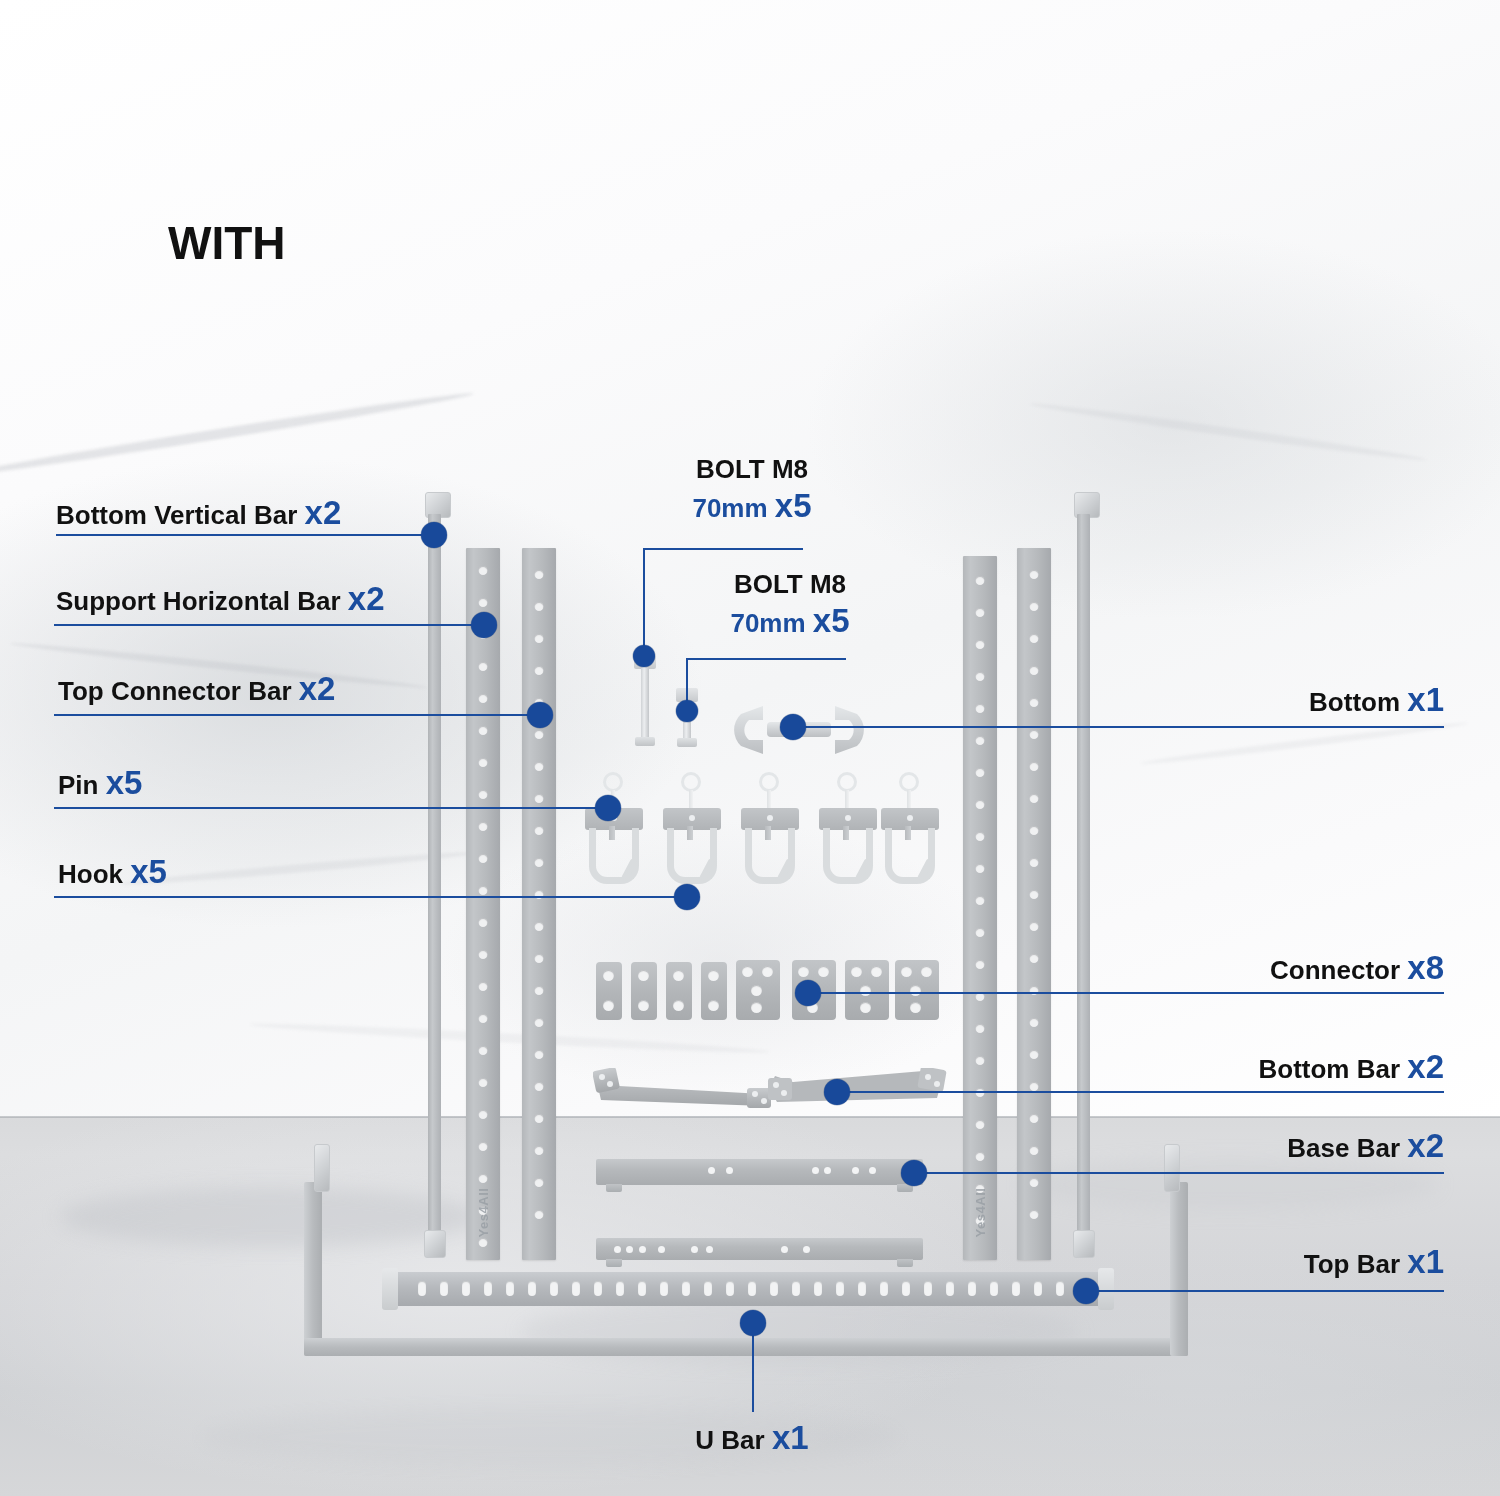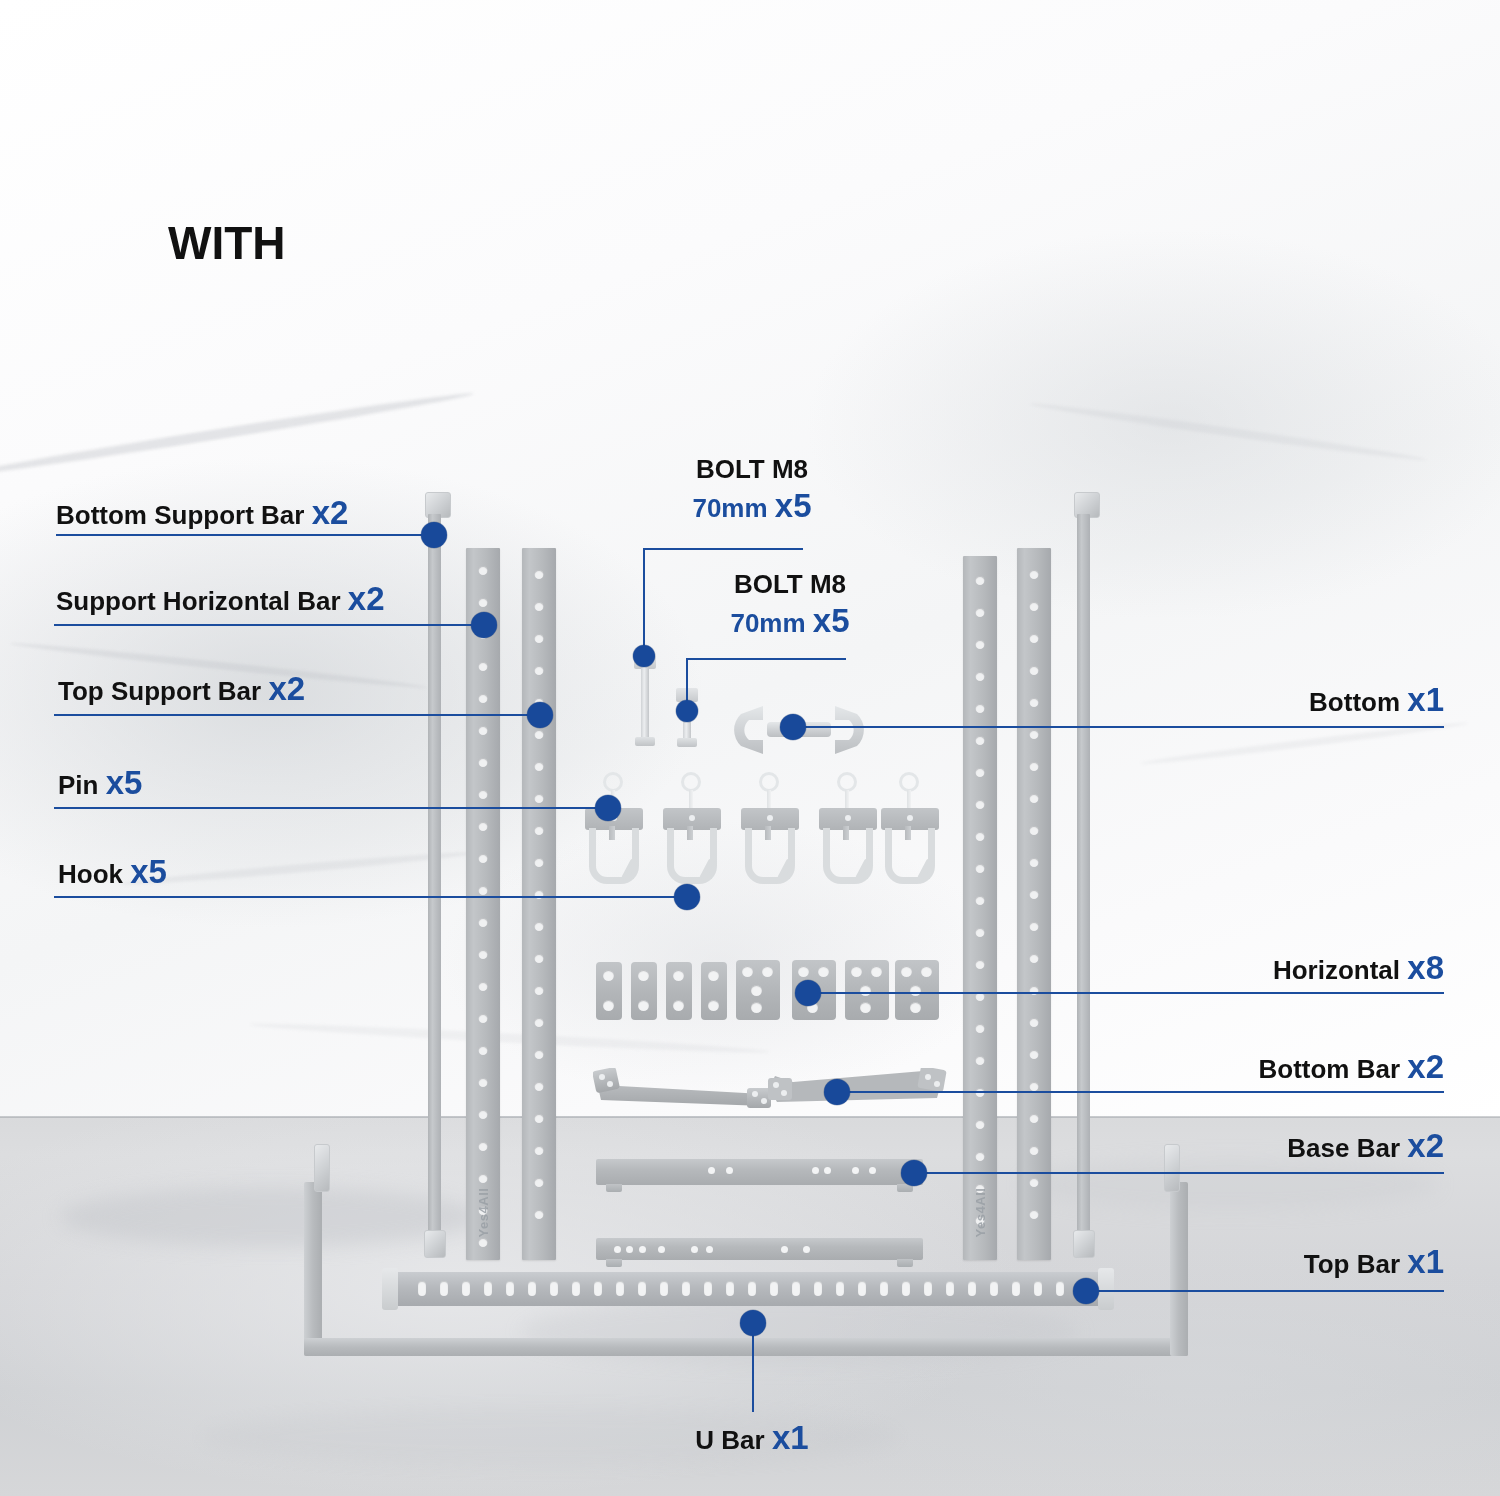--- a/index.html
+++ b/index.html
@@ -575,35 +575,35 @@
       <div class="oh" style="left:576px"></div>
     <div class="oh" style="left:598px"></div>
       <div class="oh" style="left:620px"></div>
     <div class="oh" style="left:642px"></div>
       <div class="oh" style="left:664px"></div>
   </div>
   <div class="topcap" style="left:382px;  top:1268px; width:16px; height:42px;"></div>
   <div class="topcap" style="left:1098px; top:1268px; width:16px; height:42px;"></div>
 
   <div class="lbl" style="left:56px; top:495px;">
-    <span>Bottom Support Bar</span>
+    <span>Bottom Vertical Bar</span>
     <span class="qty">x2</span>
   </div>
   <div class="ln h" style="left:56px; top:534px; width:378px;"></div>
   <div class="dot" style="left:421px; top:522px;"></div>
 
   <div class="lbl" style="left:56px; top:581px;">
     <span>Support Horizontal Bar</span>
     <span class="qty">x2</span>
   </div>
   <div class="ln h" style="left:54px; top:624px; width:430px;"></div>
   <div class="dot" style="left:471px; top:612px;"></div>
 
   <div class="lbl" style="left:58px; top:671px;">
-    <span>Top Support Bar</span>
+    <span>Top Connector Bar</span>
     <span class="qty">x2</span>
   </div>
   <div class="ln h" style="left:54px; top:714px; width:486px;"></div>
   <div class="dot" style="left:527px; top:702px;"></div>
 
   <div class="lbl" style="left:58px; top:765px;">
     <span>Pin</span>
     <span class="qty">x5</span>
   </div>
   <div class="ln h" style="left:54px; top:807px; width:552px;"></div>
@@ -639,21 +639,21 @@
   <div class="dot sm" style="left:676px; top:700px;"></div>
 
   <div class="lbl r" style="right:56px; top:682px;">
     <span>Bottom</span>
     <span class="qty">x1</span>
   </div>
   <div class="ln h" style="left:800px; top:726px; width:644px;"></div>
   <div class="dot" style="left:780px; top:714px;"></div>
 
   <div class="lbl r" style="right:56px; top:950px;">
-    <span>Horizontal</span>
+    <span>Connector</span>
     <span class="qty">x8</span>
   </div>
   <div class="ln h" style="left:814px; top:992px; width:630px;"></div>
   <div class="dot" style="left:795px; top:980px;"></div>
 
   <div class="lbl r" style="right:56px; top:1049px;">
     <span>Bottom Bar</span>
     <span class="qty">x2</span>
   </div>
   <div class="ln h" style="left:845px; top:1091px; width:599px;"></div>

